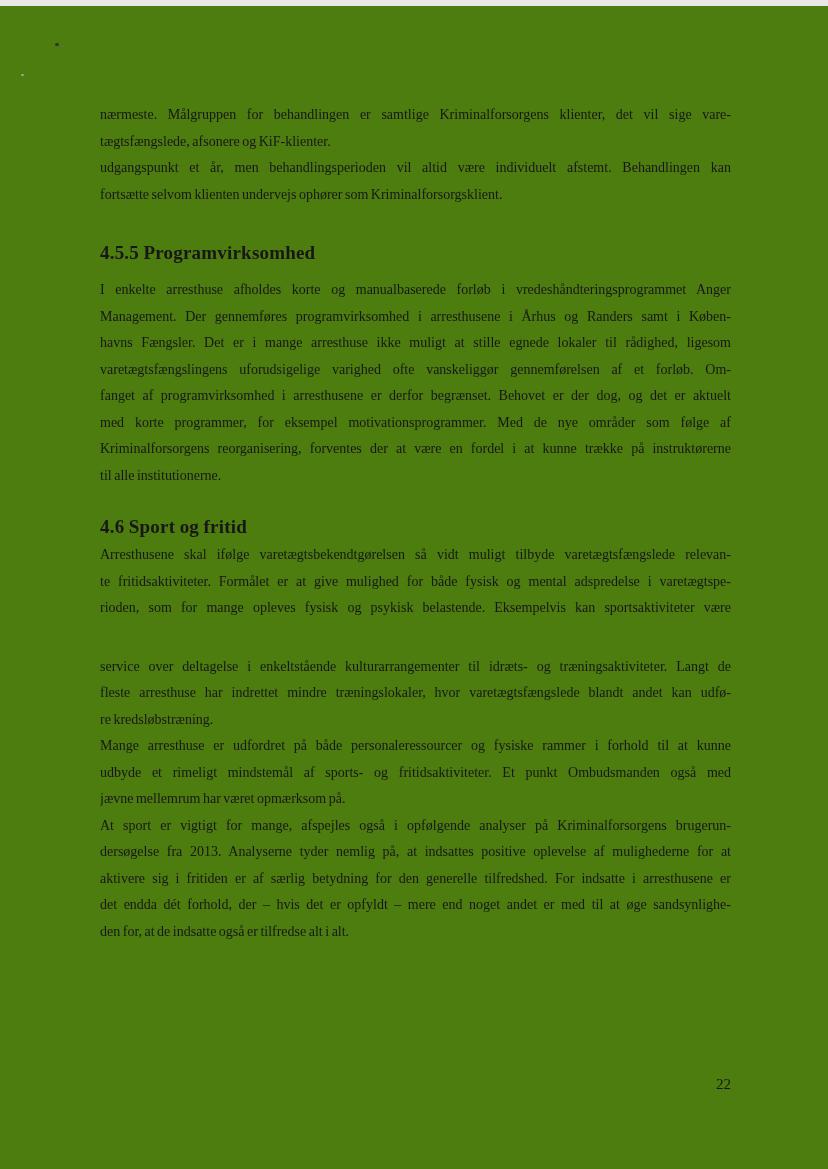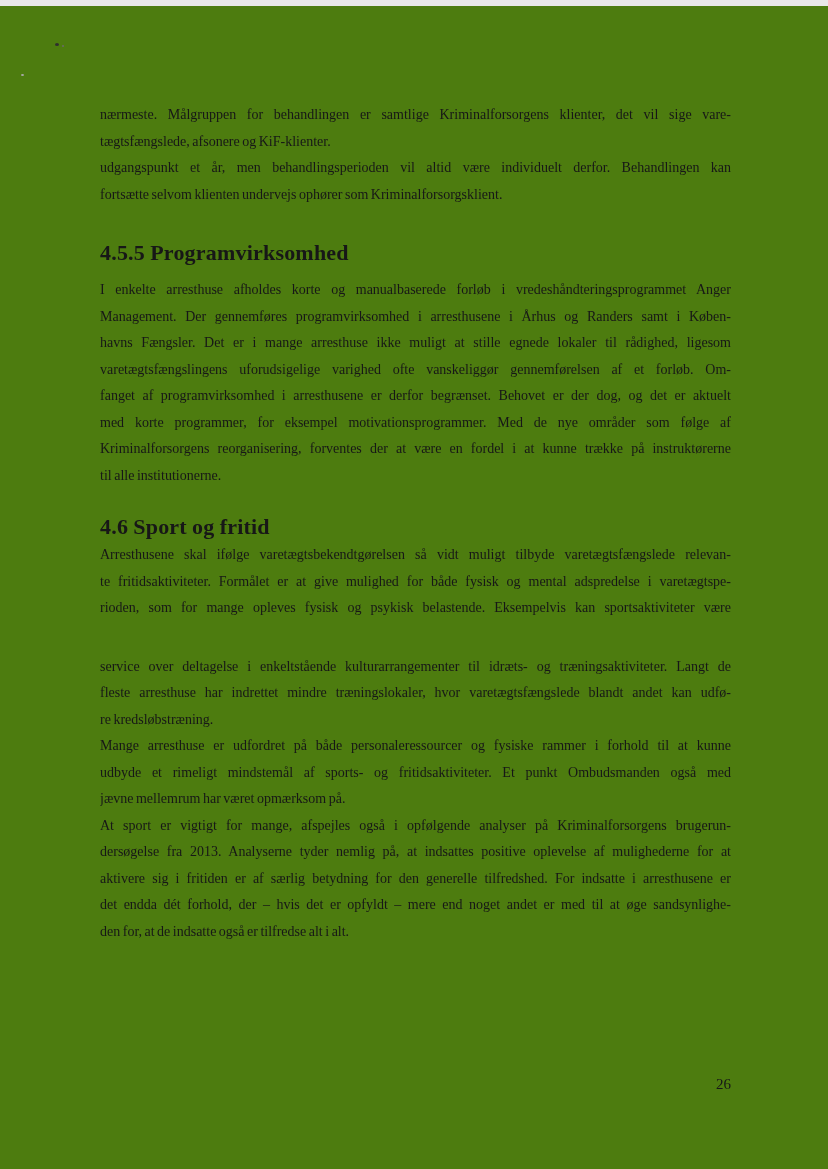--- a/index.html
+++ b/index.html
@@ -26,21 +26,21 @@
     line-height: 26.5px;
     font-size: 14px;
     word-spacing: -1px;
     text-align: justify;
     text-align-last: justify;
     overflow: hidden;
   }
   .line.last { text-align-last: left; }
   .heading {
     font-weight: bold;
-    font-size: 22px;
+    font-size: 19px;
     line-height: 26px;
     letter-spacing: 0.2px;
     margin: 32px 0 11px 0;
     word-spacing: -0.5px;
   }
   .heading.h2 { margin: 25px 0 2px 0; }
   .page-number {
     position: absolute;
     top: 1068px;
     left: 100px;
@@ -61,21 +61,21 @@
   <div class="artifact a1"></div>
   <div class="artifact a2"></div>
   <div class="artifact a3"></div>
 
   <div class="content">
       <div class="paragraph">
         <div class="line">nærmeste. Målgruppen for behandlingen er samtlige Kriminalforsorgens klienter, det vil sige vare-</div>
         <div class="line last">tægtsfængslede, afsonere og KiF-klienter.</div>
       </div>
       <div class="paragraph">
-        <div class="line">udgangspunkt et år, men behandlingsperioden vil altid være individuelt derfor. Behandlingen kan</div>
+        <div class="line">udgangspunkt et år, men behandlingsperioden vil altid være individuelt afstemt. Behandlingen kan</div>
         <div class="line last">fortsætte selvom klienten undervejs ophører som Kriminalforsorgsklient.</div>
       </div>
       <div class="heading">4.5.5 Programvirksomhed</div>
       <div class="paragraph">
         <div class="line">I enkelte arresthuse afholdes korte og manualbaserede forløb i vredeshåndteringsprogrammet Anger</div>
         <div class="line">Management. Der gennemføres programvirksomhed i arresthusene i Århus og Randers samt i Køben-</div>
         <div class="line">havns Fængsler. Det er i mange arresthuse ikke muligt at stille egnede lokaler til rådighed, ligesom</div>
         <div class="line">varetægtsfængslingens uforudsigelige varighed ofte vanskeliggør gennemførelsen af et forløb. Om-</div>
         <div class="line">fanget af programvirksomhed i arresthusene er derfor begrænset. Behovet er der dog, og det er aktuelt</div>
         <div class="line">med korte programmer, for eksempel motivationsprogrammer. Med de nye områder som følge af</div>
@@ -100,14 +100,14 @@
       </div>
       <div class="paragraph">
         <div class="line">At sport er vigtigt for mange, afspejles også i opfølgende analyser på Kriminalforsorgens brugerun-</div>
         <div class="line">dersøgelse fra 2013. Analyserne tyder nemlig på, at indsattes positive oplevelse af mulighederne for at</div>
         <div class="line">aktivere sig i fritiden er af særlig betydning for den generelle tilfredshed. For indsatte i arresthusene er</div>
         <div class="line">det endda dét forhold, der – hvis det er opfyldt – mere end noget andet er med til at øge sandsynlighe-</div>
         <div class="line last">den for, at de indsatte også er tilfredse alt i alt.</div>
       </div>
     </div>
 
-  <div class="page-number">26</div>
+  <div class="page-number">22</div>
 </div>
 
 </body></html>

